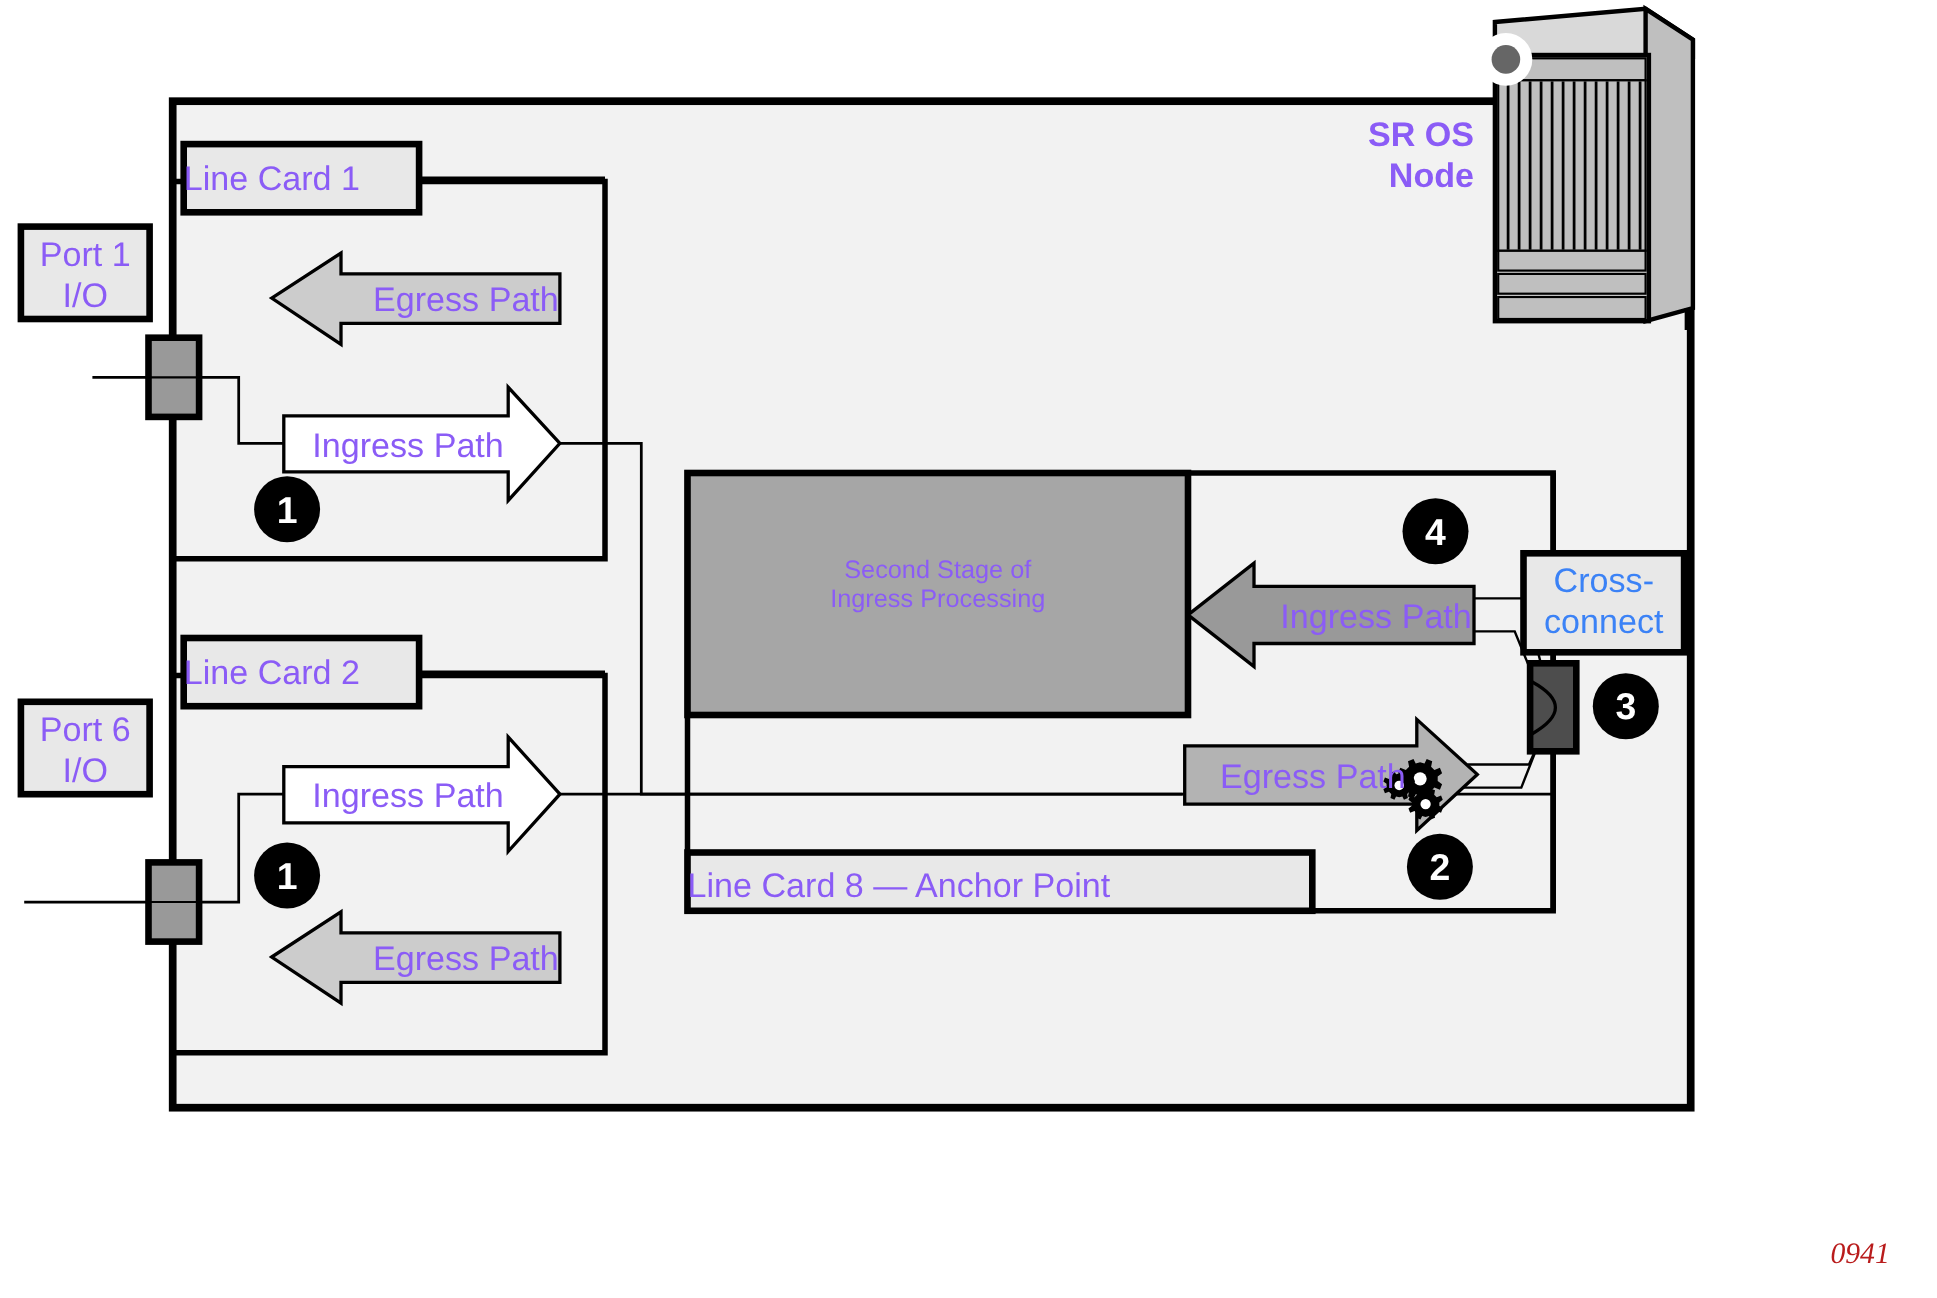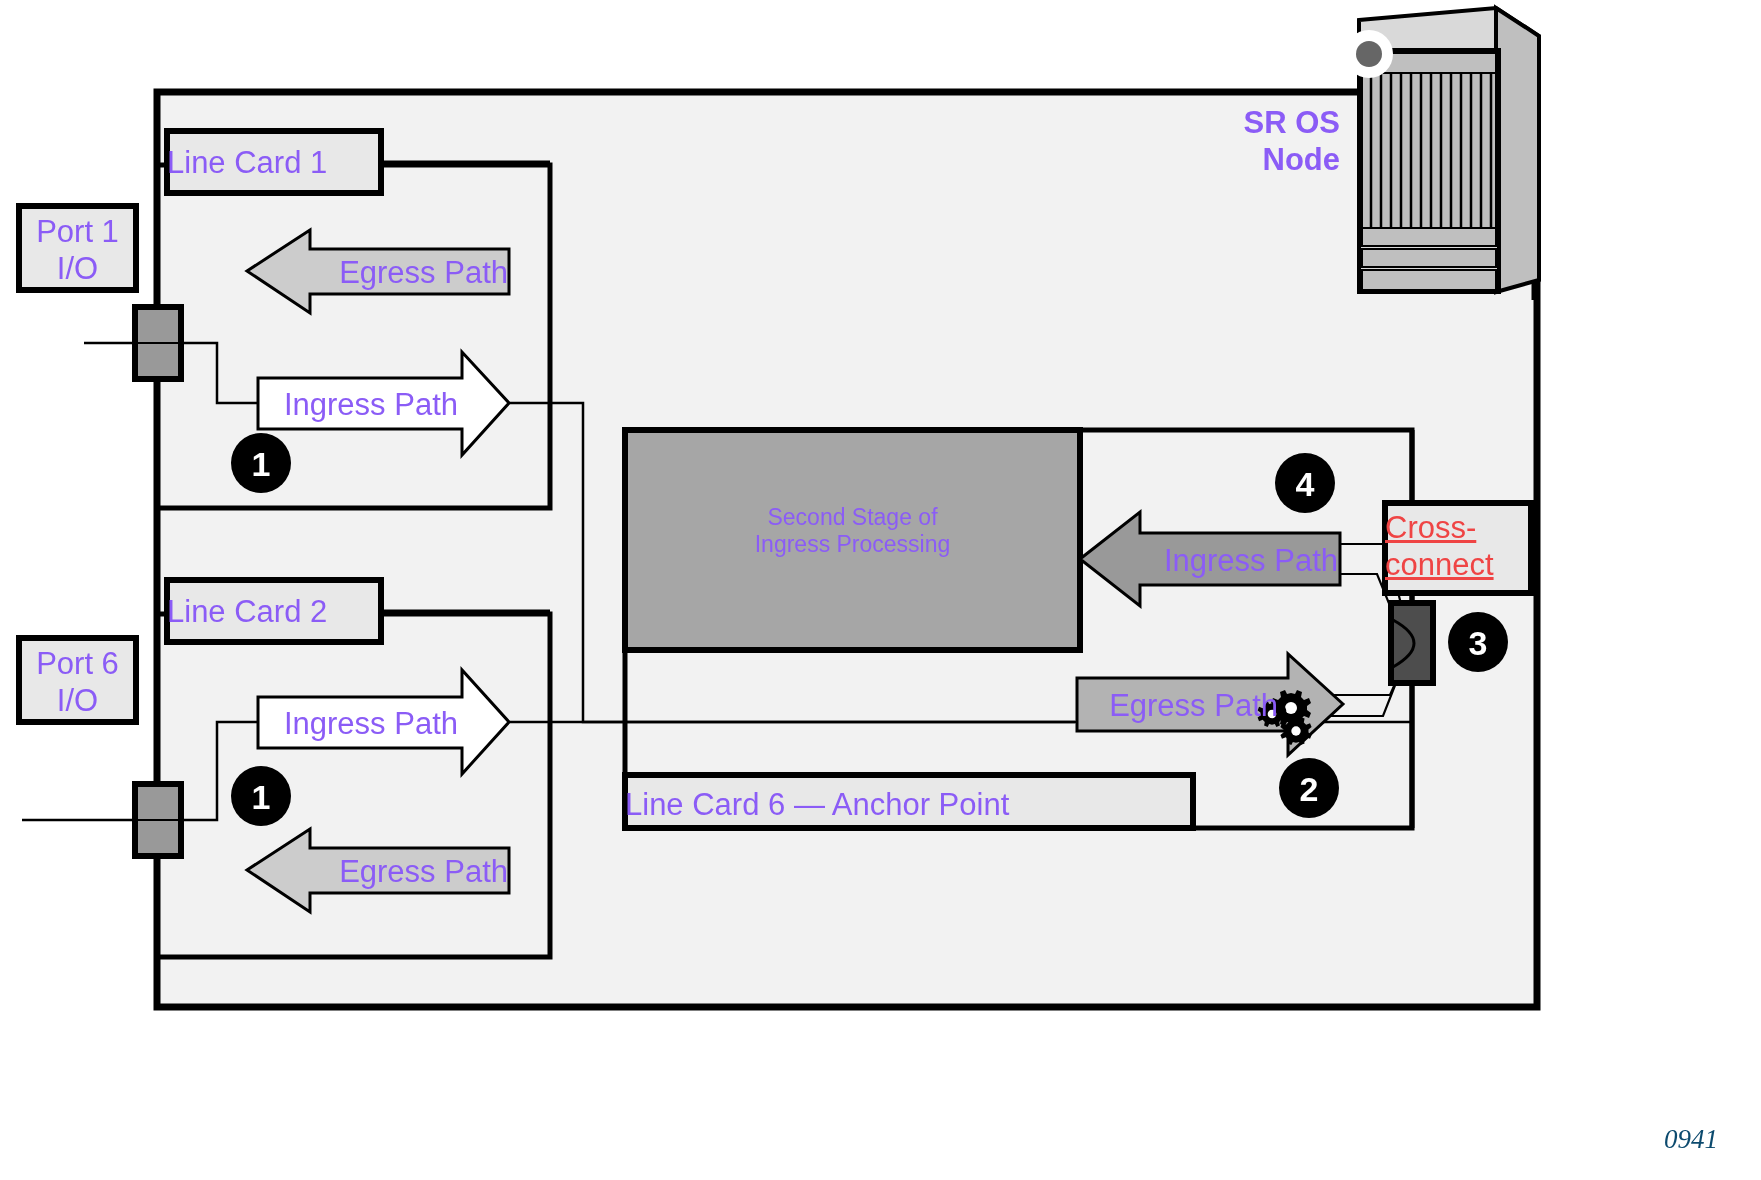--- a/index.html
+++ b/index.html
@@ -47,35 +47,34 @@
     font-size: 31px;
     font-weight: bold;
     text-align: right;
   }
   .txt-stage {
     font-size: 23px;
     text-align: center;
   }
   .txt-xconn {
     font-size: 31px;
-    text-align: left;
-    color: #ef4444;
-    text-decoration: underline;
+    text-align: center;
+    color: #3b82f6;
   }
   .txt-badge {
     font-size: 34px;
     font-weight: bold;
     color: #ffffff;
     text-align: center;
   }
   .txt-figid {
     font-size: 27px;
     font-style: italic;
     font-family: "Liberation Serif", serif;
-    color: #0c4a6e;
+    color: #b91c1c;
   }
 </style>
 </head>
 <body>
 
 <div id="stage">
 
   <svg id="svg-root" viewBox="0 0 1761 1180" xmlns="http://www.w3.org/2000/svg">
 
     <rect x="157" y="92" width="1380" height="915" fill="#f2f2f2" stroke="#000000" stroke-width="7"></rect>
@@ -215,21 +214,21 @@
   </svg>
 
   <div class="lbl txt-port" style="left:19px; top:214px; width:117px;"><span>Port 1</span><br><span>I/O</span></div>
 
   <div class="lbl txt-port" style="left:19px; top:646px; width:117px;"><span>Port 6</span><br><span>I/O</span></div>
 
   <div class="lbl txt-boxlabel" style="left:167px; top:145px; width:214px;"><span>Line Card 1</span></div>
 
   <div class="lbl txt-boxlabel" style="left:167px; top:594px; width:214px;"><span>Line Card 2</span></div>
 
-  <div class="lbl txt-boxlabel" style="left:625px; top:787px; width:568px;"><span>Line Card 6 — Anchor Point</span></div>
+  <div class="lbl txt-boxlabel" style="left:625px; top:787px; width:568px;"><span>Line Card 8 — Anchor Point</span></div>
 
   <div class="lbl txt-path" style="left:312px; top:255px; width:196px;"><span>Egress Path</span></div>
 
   <div class="lbl txt-path" style="left:262px; top:387px; width:196px;"><span>Ingress Path</span></div>
 
   <div class="lbl txt-path" style="left:262px; top:706px; width:196px;"><span>Ingress Path</span></div>
 
   <div class="lbl txt-path" style="left:312px; top:854px; width:196px;"><span>Egress Path</span></div>
 
   <div class="lbl txt-path" style="left:1142px; top:543px; width:196px;"><span>Ingress Path</span></div>

